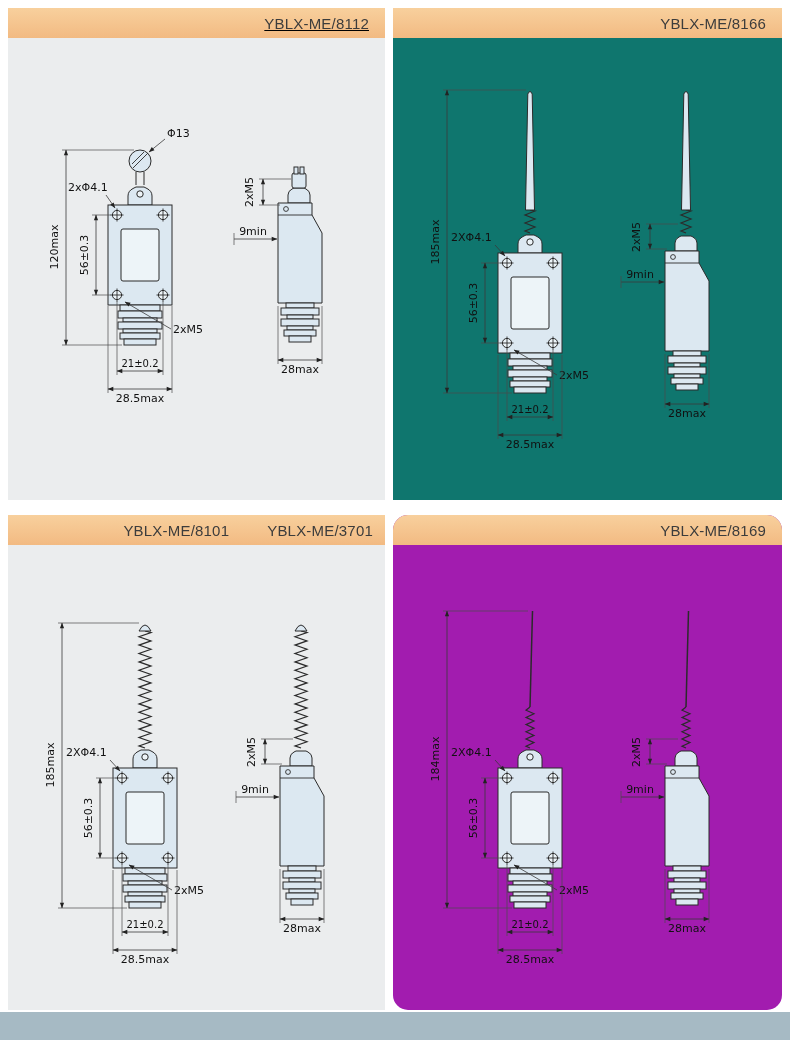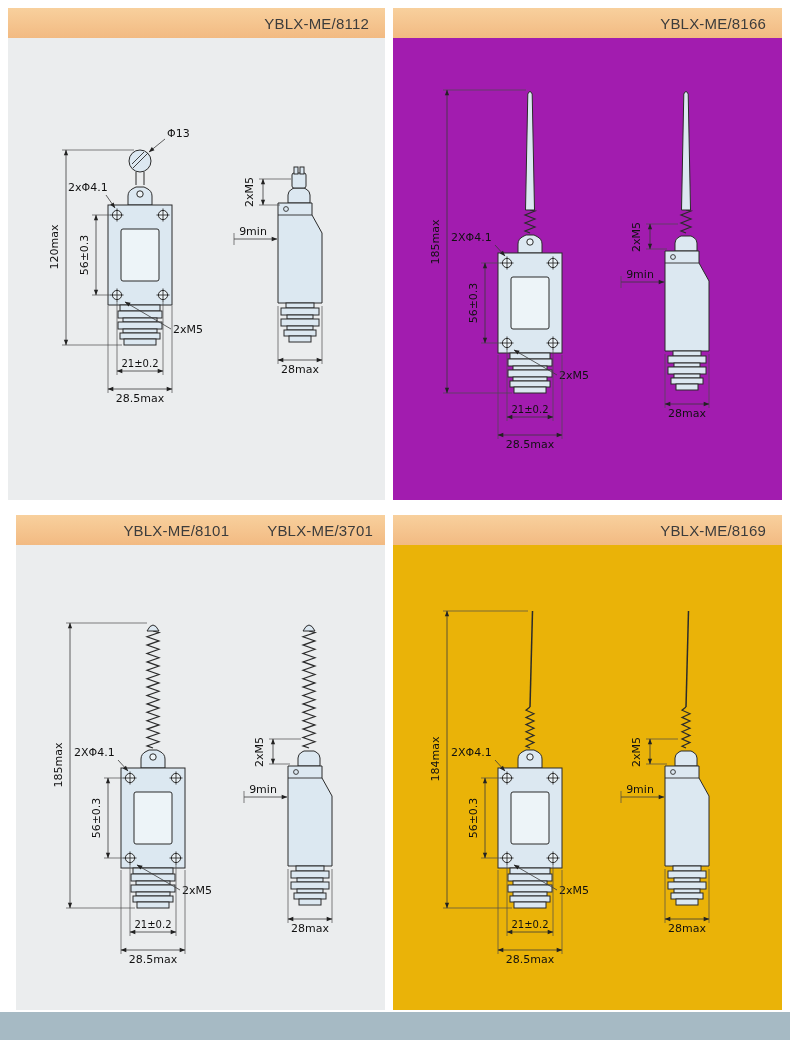--- a/index.html
+++ b/index.html
@@ -64,21 +64,21 @@
       <rect class="part" x="14" y="145" width="32" height="6"></rect>
       <rect class="part" x="19" y="151" width="22" height="6"></rect>
     </g>
   </defs>
 </svg>
 
 <div class="page">
   <div class="grid">
 
     <div class="panel" style="background: rgb(235, 237, 238);">
-      <div class="panel-header" style="background: linear-gradient(rgb(248, 208, 157), rgb(242, 186, 130));">
+      <div class="panel-header" style="background: linear-gradient(rgb(248, 208, 157), rgb(242, 186, 130)); text-decoration: underline;">
         <span class="panel-title">YBLX-ME/8112</span>
       </div>
       <svg class="draw" width="377" height="462" viewBox="0 0 377 462">
         <g>
           <use href="#frontBody" x="100" y="147"></use>
           <line class="ln" x1="128" y1="147" x2="128" y2="134"></line>
           <line class="ln" x1="136" y1="147" x2="136" y2="134"></line>
           <circle class="part" cx="132" cy="123" r="11"></circle>
           <line class="lnt" x1="125" y1="130" x2="140" y2="115"></line>
           <line class="lnt" x1="124" y1="126" x2="136" y2="114"></line>
@@ -122,21 +122,21 @@
           <line class="ext" x1="226" y1="195" x2="226" y2="207"></line>
           <text class="dtx" text-anchor="middle" x="245" y="197">9min</text>
           <line class="ext" x1="270" y1="268" x2="270" y2="326"></line>
           <line class="ext" x1="314" y1="268" x2="314" y2="326"></line>
           <line class="dim" x1="270" y1="322" x2="314" y2="322" marker-start="url(#ar)" marker-end="url(#ar)"></line>
           <text class="dtx" text-anchor="middle" x="292" y="335">28max</text>
         </g>
       </svg>
     </div>
 
-    <div class="panel" style="background: #a21caf;">
+    <div class="panel" style="background: #0f766e;">
       <div class="panel-header" style="background: linear-gradient(rgb(248, 208, 157), rgb(242, 186, 130));">
         <span class="panel-title">YBLX-ME/8166</span>
       </div>
       <svg class="draw" width="377" height="462" viewBox="0 0 377 462">
         <g>
           <use href="#frontBody" x="105" y="195"></use>
           <path class="spring" d="M 137 195 L 132 193 L 142 189 L 132 185 L 142 181 L 132 177 L 142 173 L 137 172"></path>
           <path class="part" d="M132.5 172 L141.5 172 L139.2 56 Q137 51 134.8 56 Z"></path>
         </g>
         <g>
@@ -175,21 +175,21 @@
           <line class="ext" x1="228" y1="238" x2="228" y2="250"></line>
           <text class="dtx" text-anchor="middle" x="247" y="240">9min</text>
           <line class="ext" x1="272" y1="316" x2="272" y2="370"></line>
           <line class="ext" x1="316" y1="316" x2="316" y2="370"></line>
           <line class="dim" x1="272" y1="366" x2="316" y2="366" marker-start="url(#ar)" marker-end="url(#ar)"></line>
           <text class="dtx" text-anchor="middle" x="294" y="379">28max</text>
         </g>
       </svg>
     </div>
 
-    <div class="panel" style="background: rgb(235, 237, 238); margin-left: 8px;">
+    <div class="panel" style="background: rgb(235, 237, 238);">
       <div class="panel-header" style="padding-right: 12px; background: linear-gradient(rgb(248, 208, 157), rgb(242, 186, 130));">
         <span class="panel-title">YBLX-ME/8101</span>
         <span class="panel-title">YBLX-ME/3701</span>
       </div>
       <svg class="draw" width="377" height="465" viewBox="0 0 377 465">
         <g transform="translate(0,8)">
           <g>
             <use href="#frontBody" x="105" y="195"></use>
             <path class="spring" d="M 137 195 L 131 192.9 L 143 188.70000000000002 L 131 184.50000000000003 L 143 180.30000000000004 L 131 176.10000000000005 L 143 171.90000000000006 L 131 167.70000000000007 L 143 163.50000000000009 L 131 159.3000000000001 L 143 155.1000000000001 L 131 150.90000000000012 L 143 146.70000000000013 L 131 142.50000000000014 L 143 138.30000000000015 L 131 134.10000000000016 L 143 129.90000000000018 L 131 125.70000000000017 L 143 121.50000000000017 L 131 117.30000000000017 L 143 113.10000000000016 L 131 108.90000000000016 L 143 104.70000000000016 L 131 100.50000000000016 L 143 96.30000000000015 L 131 92.10000000000015 L 143 87.90000000000015 L 131 83.70000000000014 L 143 79.50000000000014 L 137 78"></path>
             <path class="part" d="M131 78 Q137 66 143 78 Z"></path>
@@ -231,21 +231,21 @@
             <text class="dtx" text-anchor="middle" x="247" y="240">9min</text>
             <line class="ext" x1="272" y1="316" x2="272" y2="370"></line>
             <line class="ext" x1="316" y1="316" x2="316" y2="370"></line>
             <line class="dim" x1="272" y1="366" x2="316" y2="366" marker-start="url(#ar)" marker-end="url(#ar)"></line>
             <text class="dtx" text-anchor="middle" x="294" y="379">28max</text>
           </g>
         </g>
       </svg>
     </div>
 
-    <div class="panel" style="background: #eab308;">
+    <div class="panel" style="background: #a21caf; border-radius: 15px;">
       <div class="panel-header" style="background: linear-gradient(rgb(248, 208, 157), rgb(242, 186, 130));">
         <span class="panel-title">YBLX-ME/8169</span>
       </div>
       <svg class="draw" width="377" height="465" viewBox="0 0 377 465">
         <g transform="translate(0,8)">
           <g>
             <use href="#frontBody" x="105" y="195"></use>
             <path class="spring" d="M 137 195 L 133 193.2 L 141 189.6 L 133 186 L 141 182.4 L 133 178.8 L 141 175.20000000000002 L 133 171.60000000000002 L 141 168.00000000000003 L 133 164.40000000000003 L 141 160.80000000000004 L 133 157.20000000000005 L 137 154"></path>
             <line class="wire" x1="137" y1="154" x2="139.5" y2="58"></line>
           </g>

